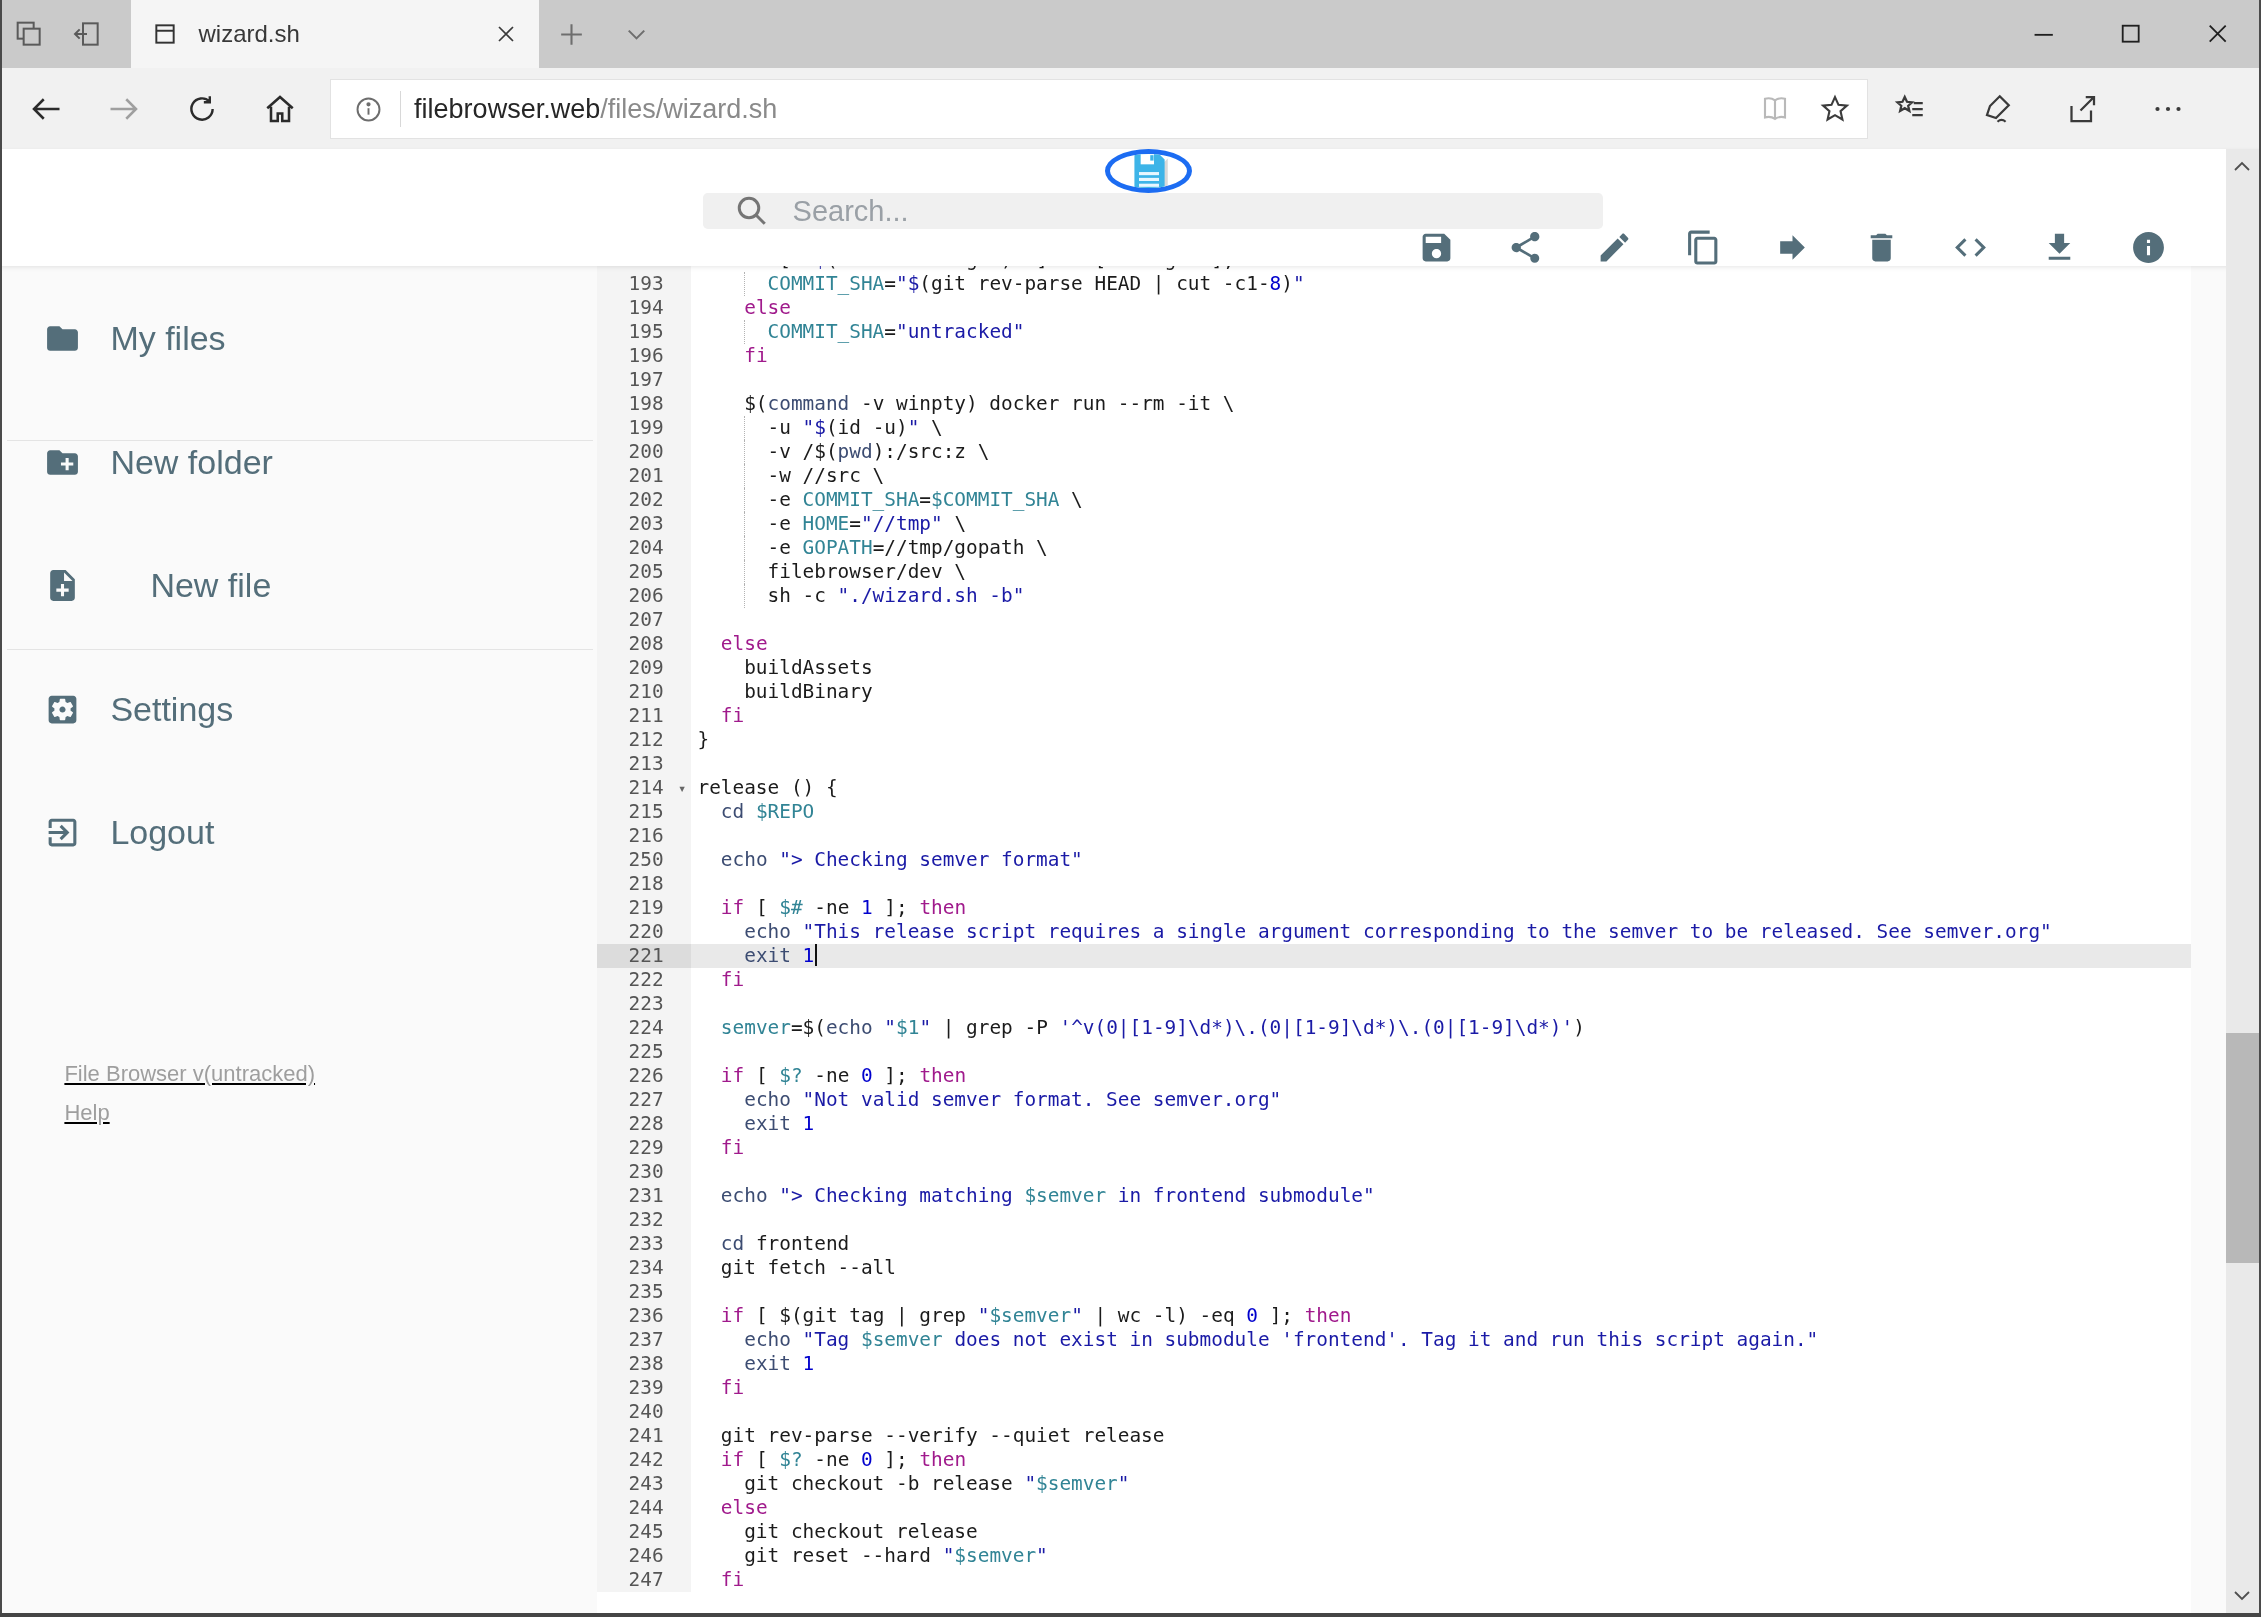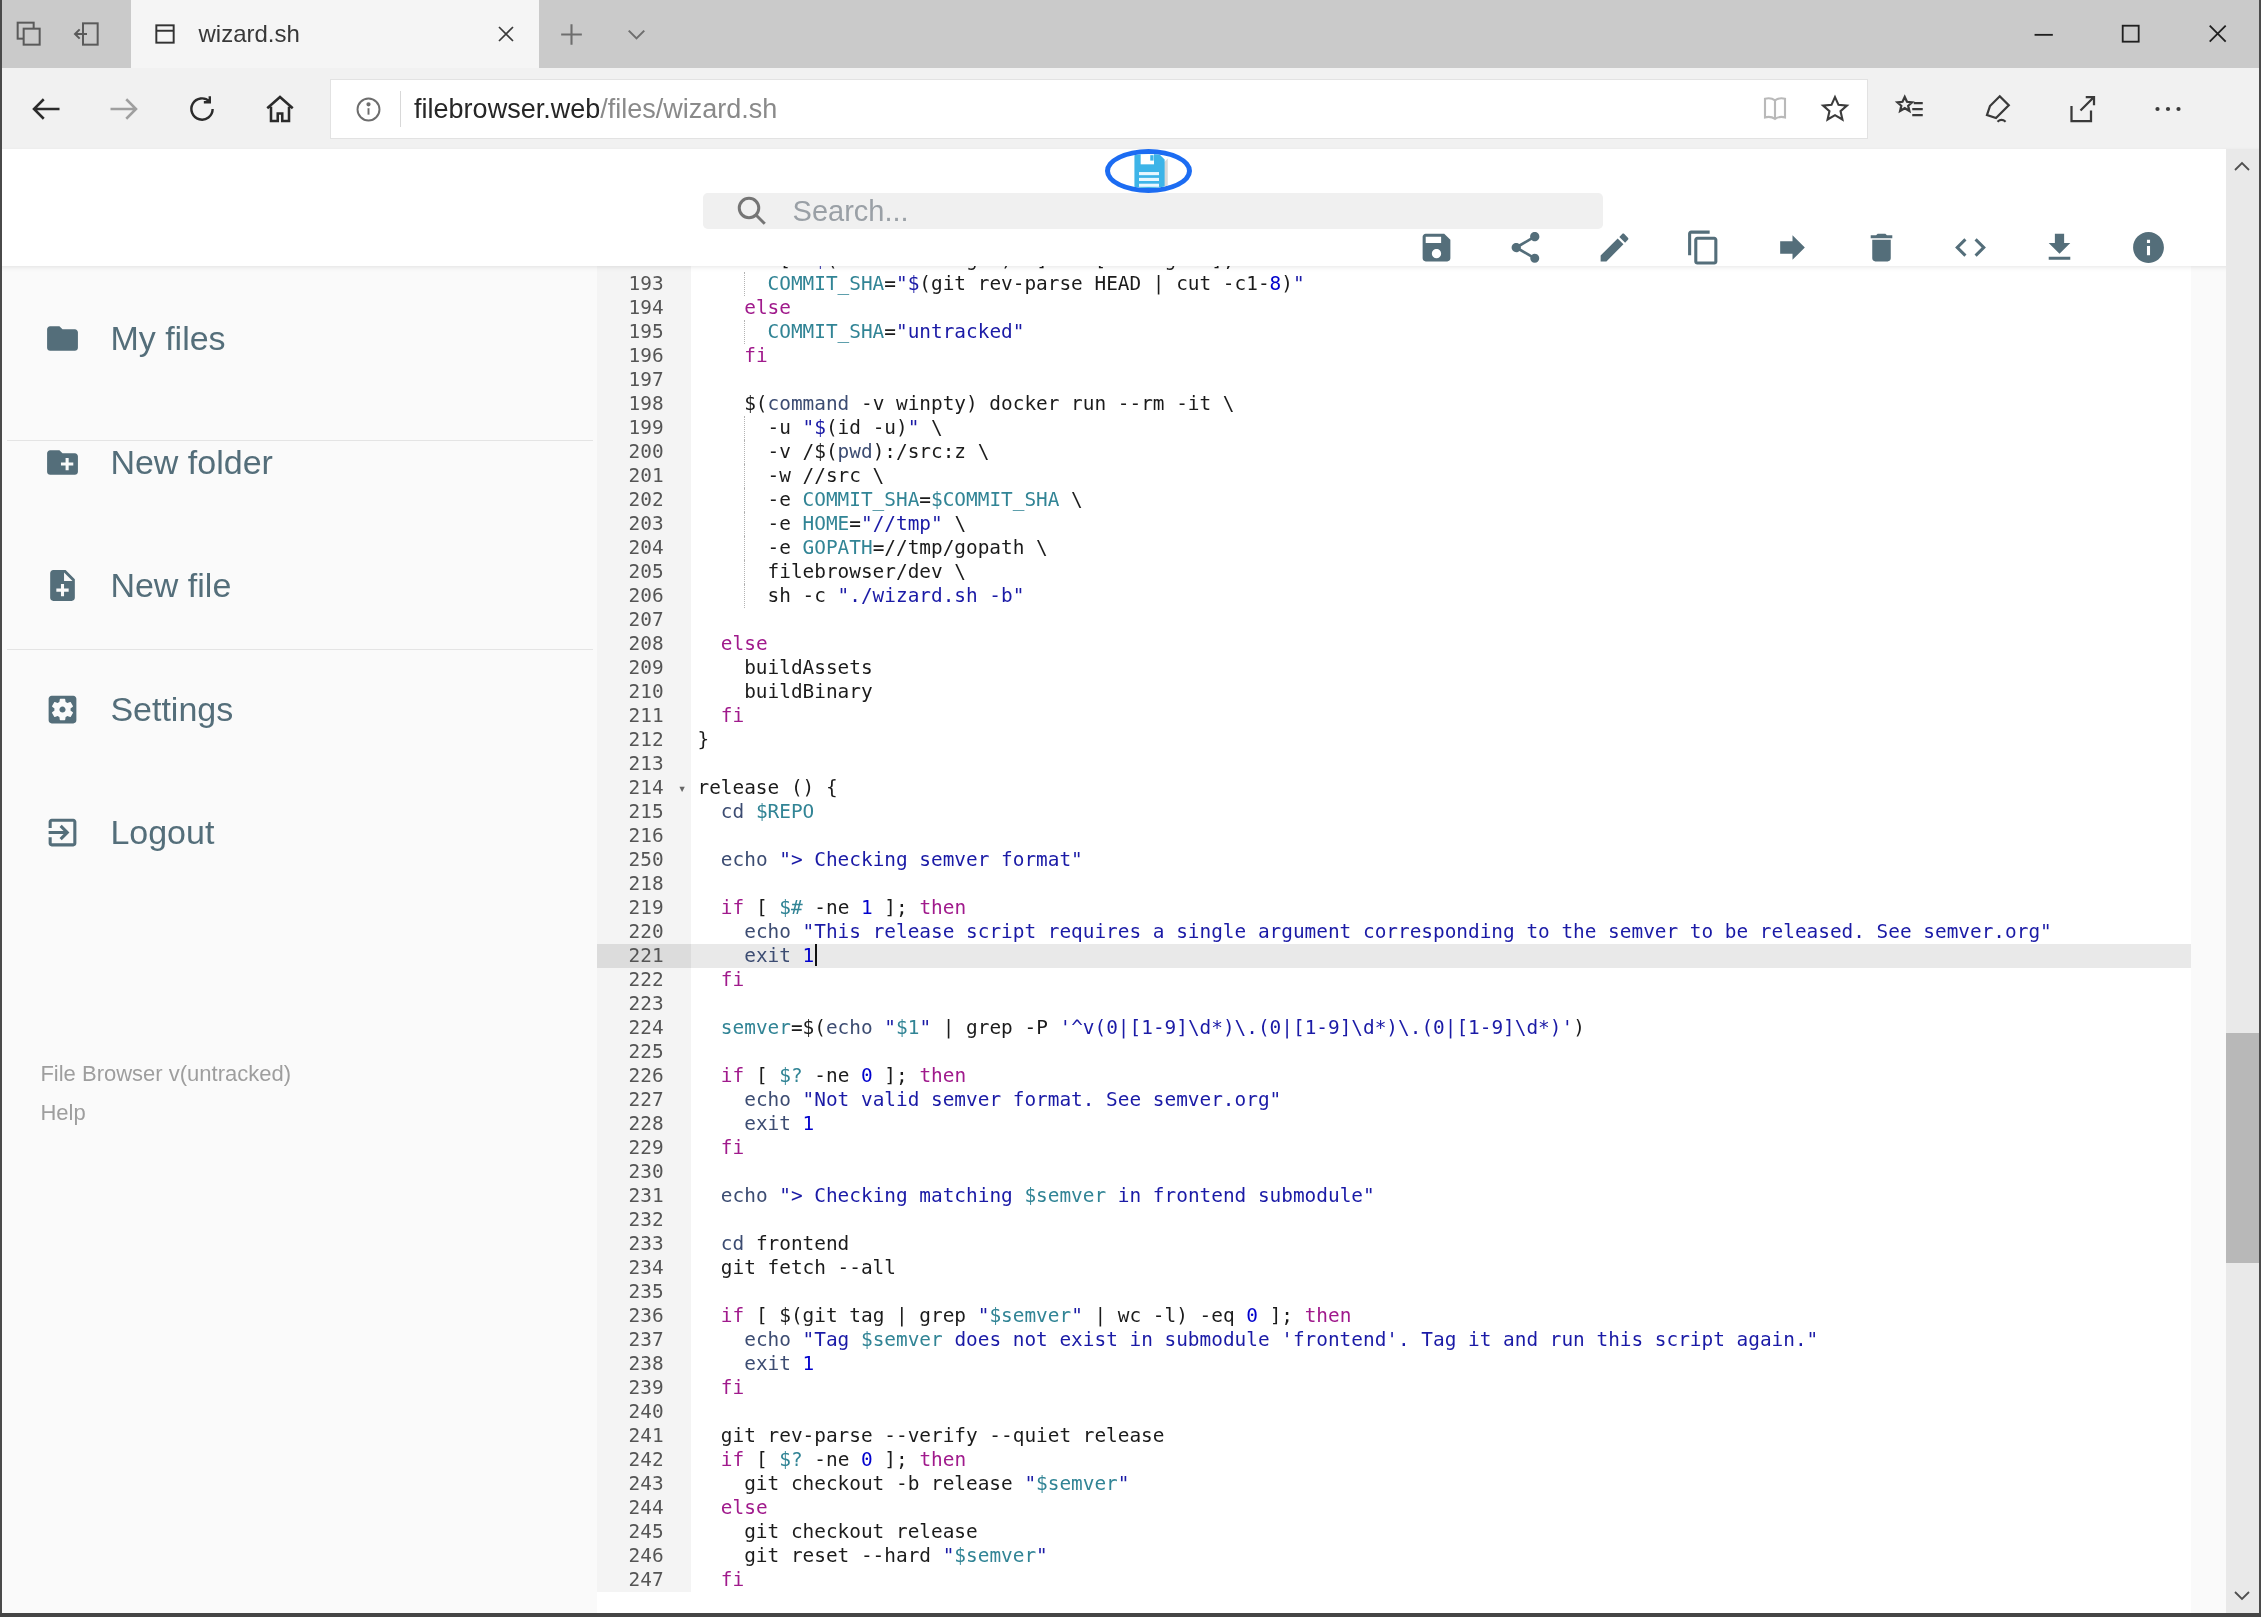--- a/index.html
+++ b/index.html
@@ -44,24 +44,24 @@
 
   
   #sidebar { position:absolute; left:2.4px; top:266px; width:595px; bottom:4px; }
   .sb-item { height:39px; display:flex; align-items:center; cursor:pointer; }
   .sb-icon { width:37px; height:37px; margin-left:42px; color:#546e7a; flex:none; }
   .sb-label { margin-left:29px; font-size:34px; color:#546e7a; white-space:nowrap; }
   .sb-divider { height:0.8px; background:#e4e4e4; margin:0 4.8px; }
   #sb-myfiles { margin-top:53px; margin-bottom:82px; }
   #div1 { margin-bottom:2.4px; }
   #sb-newfolder { margin-top:0; margin-bottom:84px; }
-  #sb-newfile { margin-bottom:44px; }
+  #sb-newfile { margin-bottom:44px;gap:40px; }
   #div2 { margin-bottom:0; }
   #sb-settings { margin-top:40px; margin-bottom:84px; }
-  #sb-footer { position:absolute; left:38px; top:795px; }
+  #sb-footer { position:absolute; left:62px; top:795px;text-decoration:underline; }
   #sb-version { font-size:22px; color:#9e9e9e; }
   #sb-help { font-size:22px; color:#9e9e9e; margin-top:13px; cursor:pointer; }
 
   
   #editor { position:absolute; left:597px; top:266px; width:1594px; height:1347px; background:#fff; overflow:hidden; }
   #code-lines { margin-top:-18px; }
   .row { display:flex; height:24px; font-family:"DejaVu Sans Mono", monospace; font-size:19.4px; line-height:24px; }
   .gut { width:94px; flex:none; background:#f4f4f4; color:#555; text-align:right; padding-right:27.4px; position:relative; }
   .cd  { flex:1; position:relative; padding-left:6.5px; white-space:pre; color:#1b1b1b; }
   .row.act .gut { background:#dcdcdc;padding-left:12px; }

